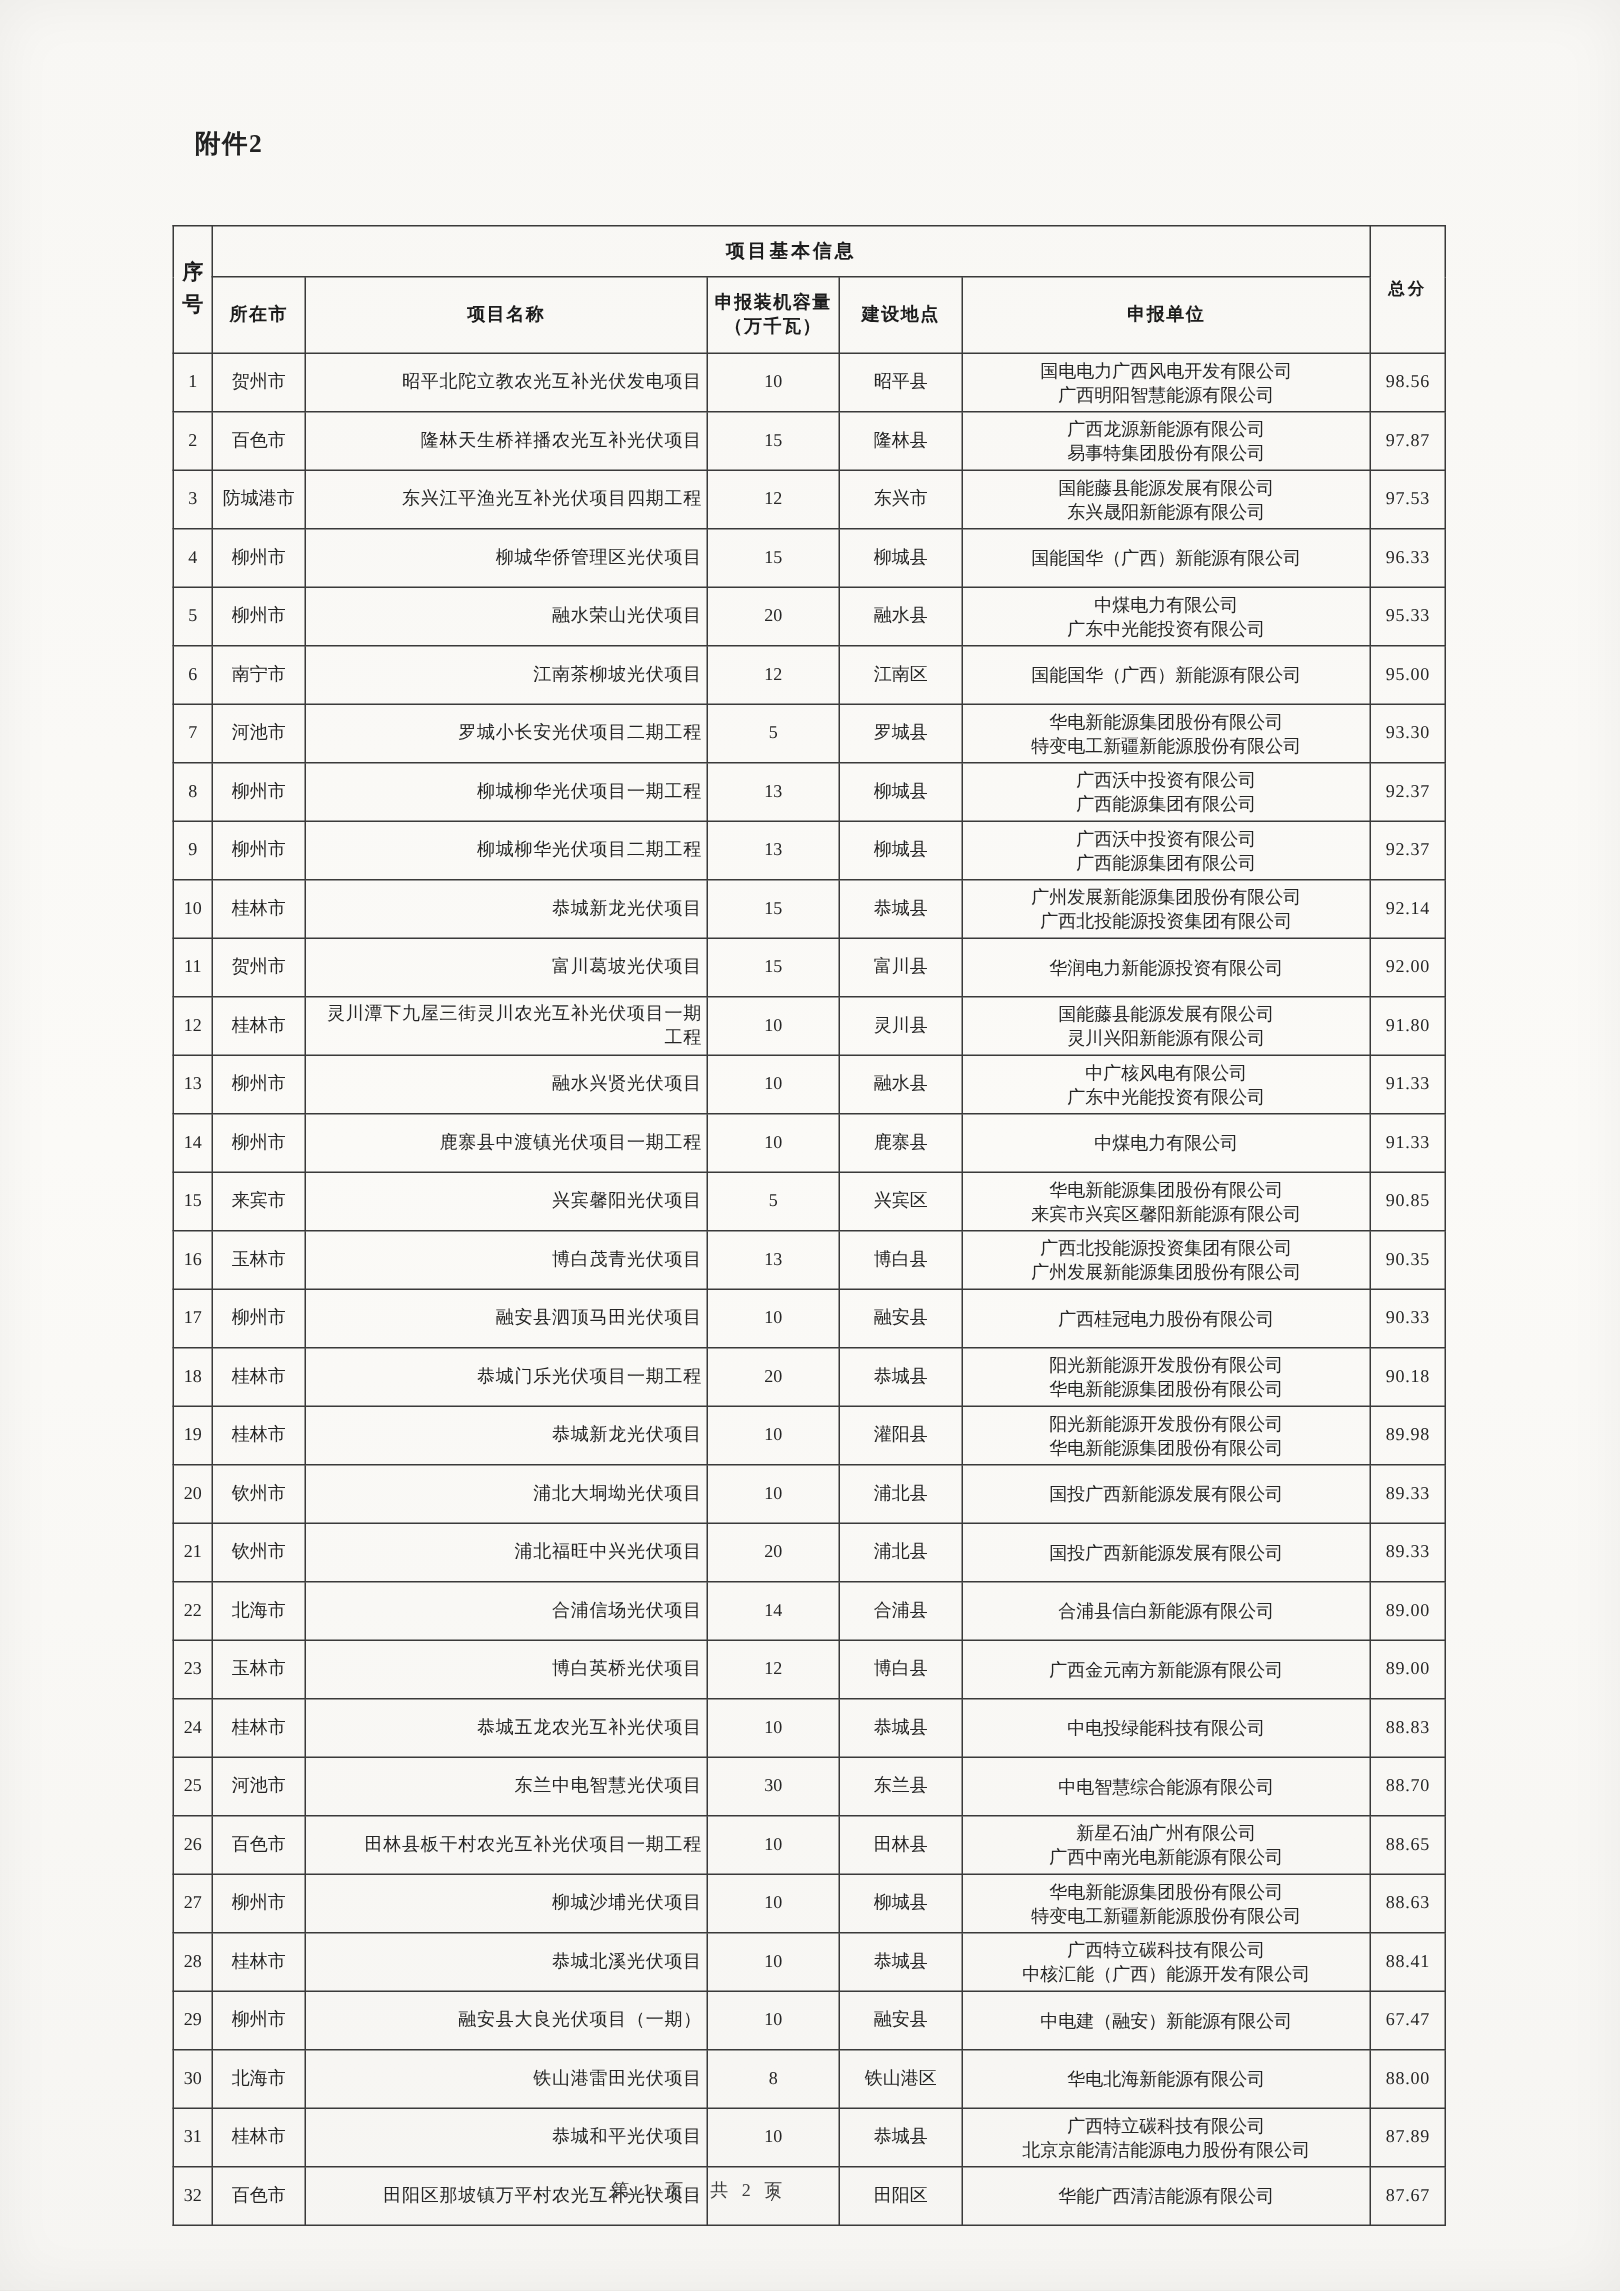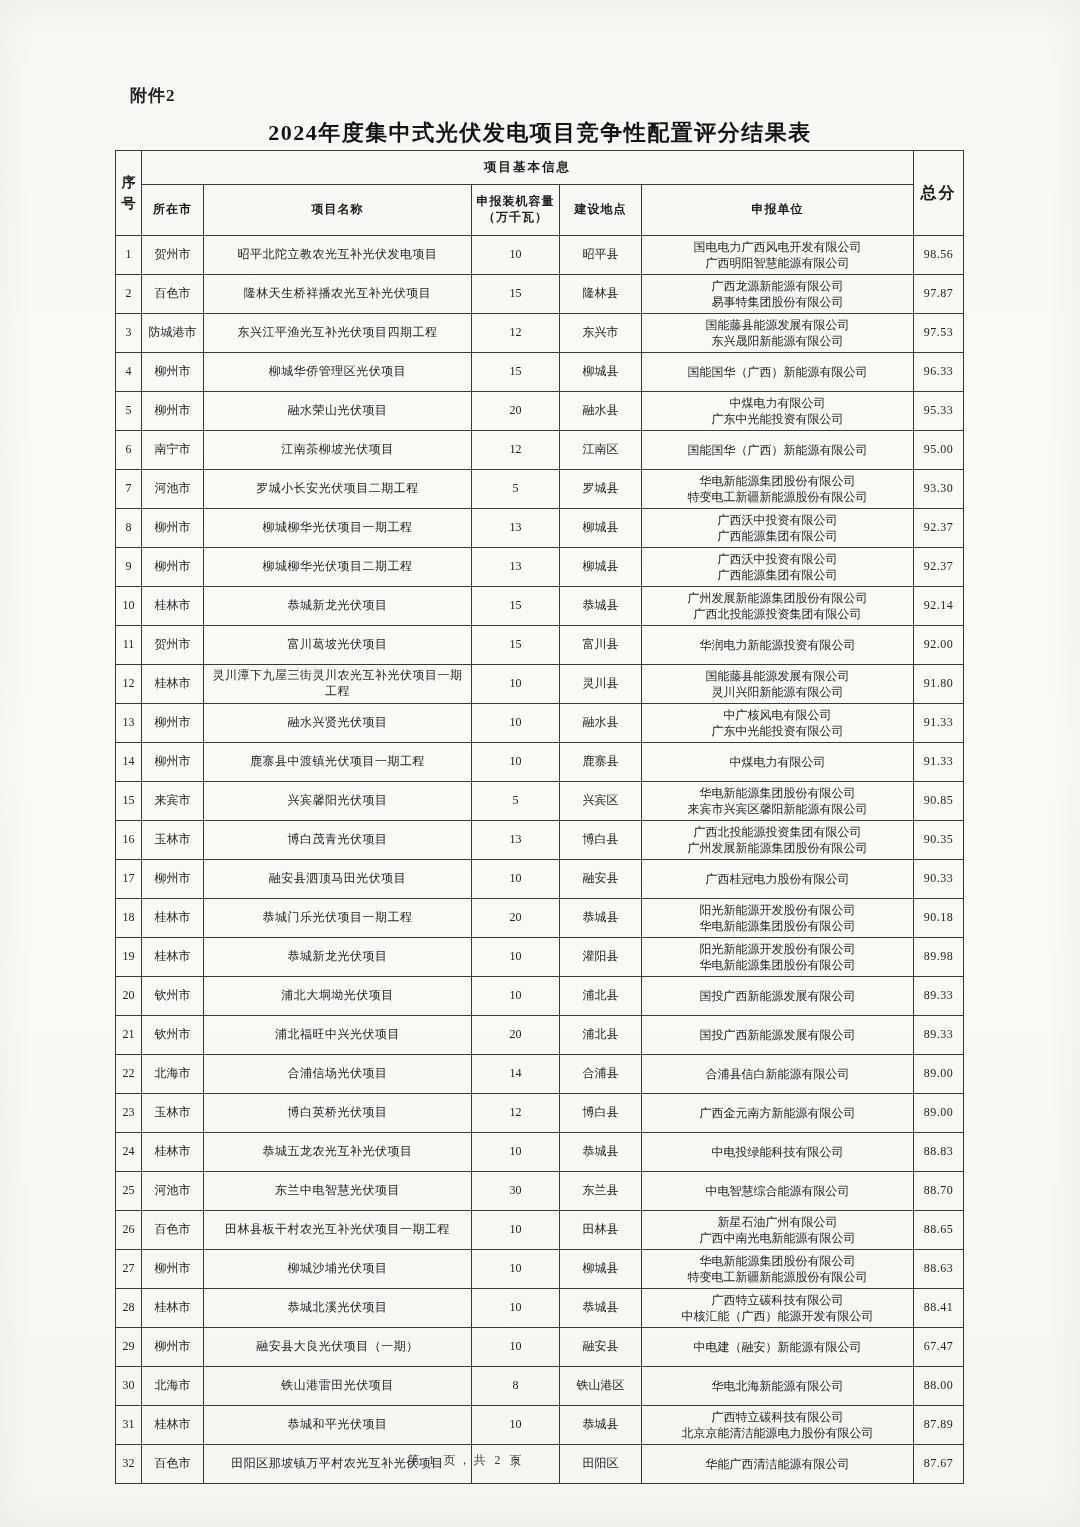--- a/index.html
+++ b/index.html
@@ -38,39 +38,38 @@
     font-weight:normal;
     overflow:hidden;
   }
   thead th{font-weight:bold;color:#1c1c1c;text-align:center;}
   .h-group{height:34px;font-size:12.5px;letter-spacing:2px;}
   .h-sub th{height:48px;font-size:12px;letter-spacing:1px;}
   .th-index span{
     display:inline-block;width:1em;word-break:break-all;line-height:1.5;
     font-size:14px;
   }
-  .th-score{font-size:16px;letter-spacing:2px;margin-top:24px;}
+  .th-score{font-size:11px;letter-spacing:2px;margin-top:24px;}
   tbody td{height:36px;}
   .cell-no{font-family:"Liberation Serif","DejaVu Serif",serif;}
-  .cell-project{letter-spacing:0.5px;}
+  .cell-project{letter-spacing:0.5px;text-align:right;}
   .cell-applicant div{line-height:1.35;}
   .cell-score{letter-spacing:0.5px;}
   .page-footer{
     position:absolute;left:0;top:1452px;width:932px;
     text-align:center;font-size:12px;letter-spacing:3px;color:#3c3c3c;
   }
 </style>
 </head>
 <body>
 
 <div class="page">
 
   <div class="attachment">附件2</div>
 
-  <div class="doc-title">2024年度集中式光伏发电项目竞争性配置评分结果表</div>
 
   <div class="table-wrap">
     <table>
       <colgroup>
         <col style="width:26px">
         <col style="width:62px">
         <col style="width:268px">
         <col style="width:88px">
         <col style="width:82px">
         <col style="width:272px">

